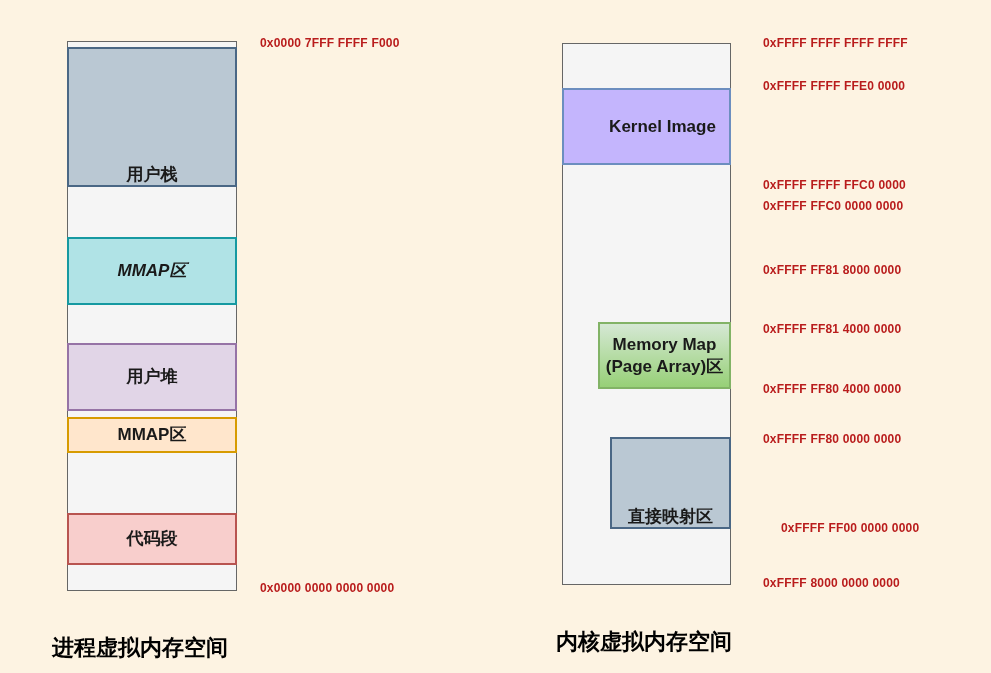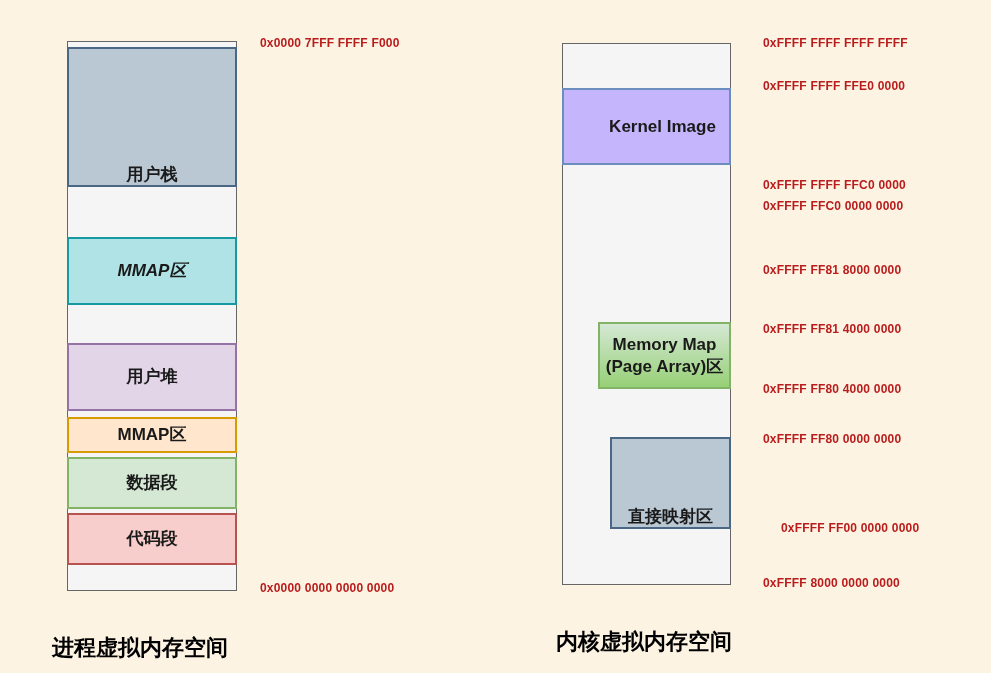--- a/index.html
+++ b/index.html
@@ -69,23 +69,20 @@
   </div>
   <div class="seg seg-teal" style="top:195px; height:68px;">
     <span>MMAP区</span>
   </div>
   <div class="seg seg-lavender" style="top:301px; height:68px;">
     <span>用户堆</span>
   </div>
   <div class="seg seg-orange" style="top:375px; height:36px;">
     <span>MMAP区</span>
   </div>
-  <div class="seg seg-green" style="top:415px; height:52px;">
-    <span>数据段</span>
-  </div>
   <div class="seg seg-pink" style="top:471px; height:52px;">
     <span>代码段</span>
   </div>
 </div>
 
 <div class="addr" style="left:260px; top:36px;">0x0000 7FFF FFFF F000</div>
 <div class="addr" style="left:260px; top:581px;">0x0000 0000 0000 0000</div>
 
 <div class="caption" style="left:52px; top:633px;">进程虚拟内存空间</div>
 

